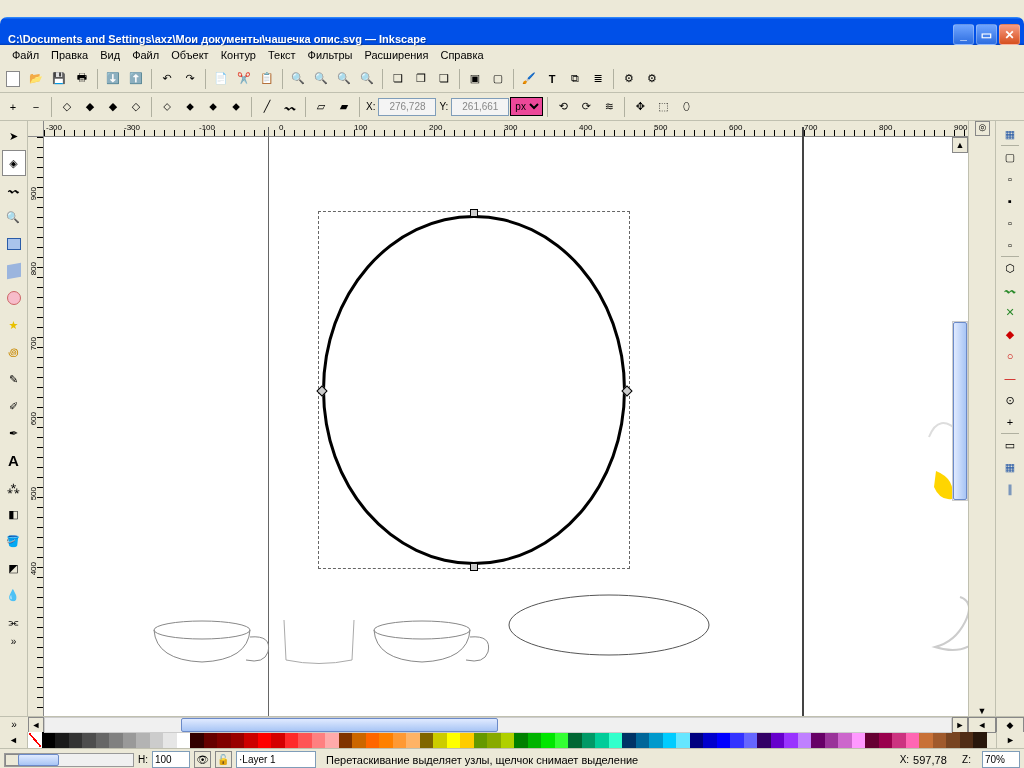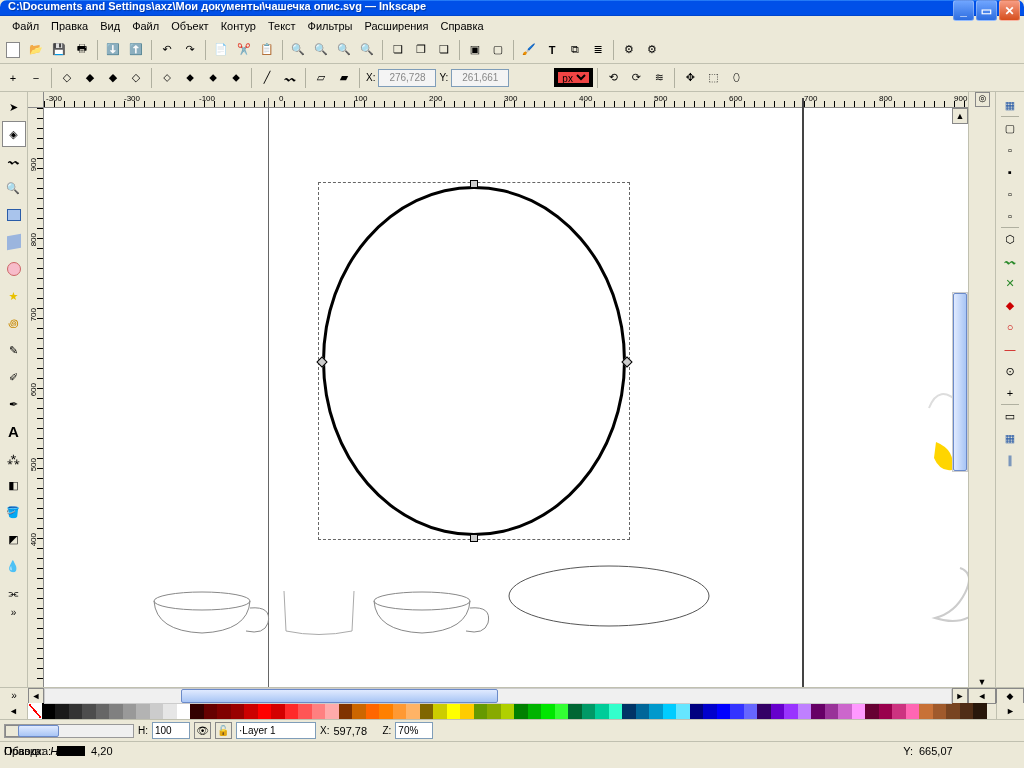--- a/index.html
+++ b/index.html
@@ -1,35 +1,35 @@
 <!DOCTYPE html>
 <html><head>
 <meta charset="utf-8">
 <style>
 * { box-sizing: border-box; margin: 0; padding: 0; font-family: Tahoma, sans-serif; font-size: 11px; }
 body { background: #ece9d8; width: 1024px; height: 768px; overflow: hidden; }
 
 
-.titlebar { height: 16px; background: linear-gradient(to bottom, #3a95ff 0%, #0050e8 8%, #0050e8 92%, #003fbb 100%); display: flex; align-items: flex-start; padding: 0 4px; color: #fff; font-weight: bold; font-size: 13px; border-radius: 7px 7px 0 0; }
+.titlebar { height: 28px; background: linear-gradient(to bottom, #3a95ff 0%, #0050e8 8%, #0050e8 92%, #003fbb 100%); display: flex; align-items: flex-end; padding: 0 4px; color: #fff; font-weight: bold; font-size: 13px; border-radius: 7px 7px 0 0; margin-top: 17px; }
 .titlebar .title { flex: 1; padding-left: 4px; text-shadow: 1px 1px 1px rgba(0,0,0,.3); }
 .winbtn { width: 21px; height: 21px; margin-left: 2px; border-radius: 3px; border: 1px solid #fff4; display: flex; align-items: center; justify-content: center; font-weight: bold; color: #fff; font-size: 12px; }
 .winbtn.min { background: linear-gradient(#6fa5ff,#2d6de0); }
 .winbtn.max { background: linear-gradient(#6fa5ff,#2d6de0); }
 .winbtn.close { background: linear-gradient(#f79c83,#d64f1e); }
 
 
 .menubar { height: 20px; background: #ece9d8; display: flex; align-items: center; padding: 0 6px; }
 .menubar span { padding: 2px 6px; cursor: default; }
 
 
 .toolbar { height: 28px; background: #ece9d8; border-bottom: 1px solid #c0c0b0; display: flex; align-items: center; padding: 0 2px; gap: 1px; }
 .tb-sep { width: 1px; height: 20px; background: #b0b0a0; margin: 0 3px; }
 .tb-btn { width: 22px; height: 22px; display: flex; align-items: center; justify-content: center; position: relative; cursor: default; }
 .tb-input { width: 58px; height: 18px; border: 1px solid #7f9db9; background: #fff; text-align: center; font-size: 10px; }
-.tb-select { height: 19px; border: 4px solid #000000; background: #ef4444; font-size: 10px; margin-left: 44px; }
+.tb-select { height: 19px; border: 1px solid #000000; background: #ec4899; font-size: 10px; }
 .tb-label { font-size: 10px; color: #000; padding: 0 2px; }
 
 
 .main { display: flex; height: 595px; }
 .toolbox-left { width: 28px; background: #ece9d8; display: flex; flex-direction: column; align-items: center; padding-top: 2px; gap: 1px; border-right: 1px solid #c0c0b0; }
 .toolbox-left .tb-btn { width: 24px; height: 26px; }
 .toolbox-right { width: 28px; background: #ece9d8; position: relative; border-left: 1px solid #c0c0b0; border-right:1px solid #c0c0b0;}
 .snap-bar { width: 28px; background: #ece9d8; display: flex; flex-direction: column; align-items: center; padding-top: 2px; gap: 0; }
 .snap-bar .tb-btn { width: 22px; height: 22px; }
 
@@ -409,24 +409,25 @@
   <div class="mini-scroll">
       <div class="mt">
         <div class="mth"></div>
       </div>
     </div>
   <span class="fld-label">H:</span>
   <input style="width: 38px;" value="100">
   <div class="btn">👁</div>
   <div class="btn">🔓</div>
   <input class="layer-sel" value="·Layer 1" style="">
+  <span style="flex:1;padding-left:6px">Перетаскивание выделяет узлы, щелчок снимает выделение</span>
   <span class="fld-label">X:</span>
   <span style="width:45px">597,78</span>
   <span class="fld-label">Z:</span>
-  <input style="width: 38px;" value="70%">
+  <input style="width: 38px; margin-left: 7px;" value="70%">
 </div>
 
 <div class="status2">
   <span>Правка:</span>
   <span style="font-style:italic">Нет</span>
   <span style="flex:1"></span>
   <span class="fld-label">Y:</span>
   <span style="width:45px">665,07</span>
   <span style="width:50px"></span>
 </div>

